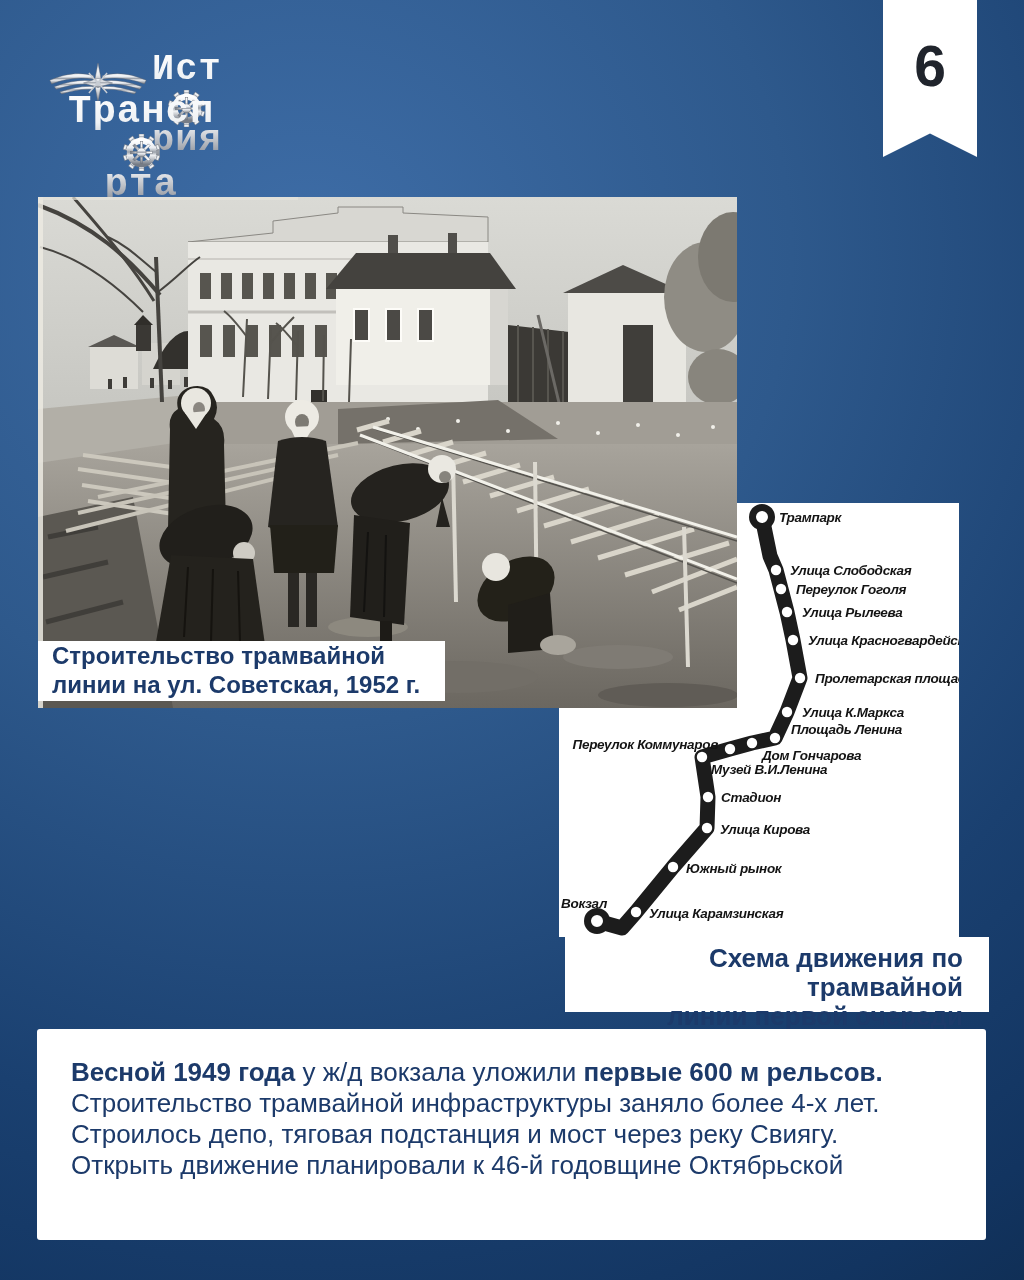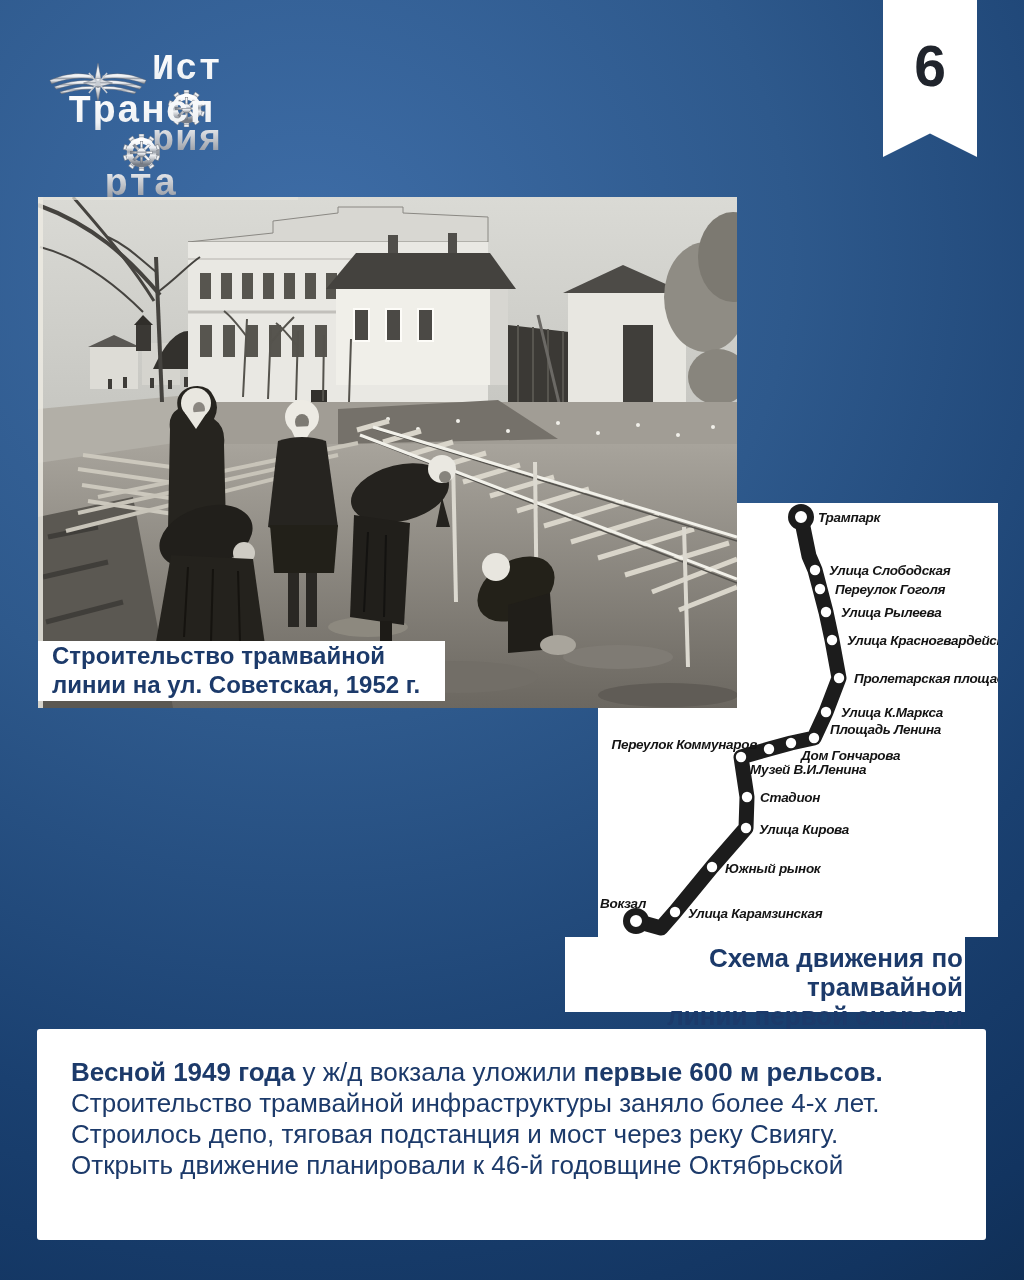--- a/index.html
+++ b/index.html
@@ -29,30 +29,30 @@
 
   
   .ribbon{
     left:883px;top:0;width:94px;height:157px;background:#ffffff;
     clip-path:polygon(0 0,100% 0,100% 100%,50% 85%,0 100%);
     display:flex;align-items:center;justify-content:center;
   }
   .ribbon-number{font-size:57px;font-weight:700;color:#20242c;margin-bottom:26px;}
 
   
-  .map-card{left:598px;top:503px;width:400px;height:434px;background:#ffffff;}
+  .map-card{left:559px;top:503px;width:400px;height:434px;background:#ffffff;}
   .map-card svg{display:block;width:400px;height:434px;}
   .route-line{fill:none;stroke:#1c1c1c;stroke-width:15;stroke-linejoin:round;stroke-linecap:round;}
   .stop-dot{fill:#ffffff;}
   .terminus{fill:#ffffff;stroke:#1c1c1c;stroke-width:7;}
   .stop-label{font-family:"Liberation Sans",sans-serif;font-style:italic;font-weight:700;font-size:13.5px;letter-spacing:-0.3px;fill:#141414;}
   .map-caption{
     left:565px;top:937px;width:398px;height:68px;background:#ffffff;
     color:#1c3a6a;font-weight:700;font-size:26px;line-height:29px;text-align:right;
-    padding:7px 2px 0 0;
+    padding:7px 26px 0 0;
   }
 
   
   .photo{left:38px;top:197px;width:699px;height:511px;background:#cfcfca;}
   .photo svg{display:block;}
   .photo-caption{
     left:38px;top:641px;width:393px;height:60px;background:#ffffff;
     color:#1c3a6a;font-weight:700;font-size:24px;line-height:29px;
     padding:0 0 0 14px;
   }

